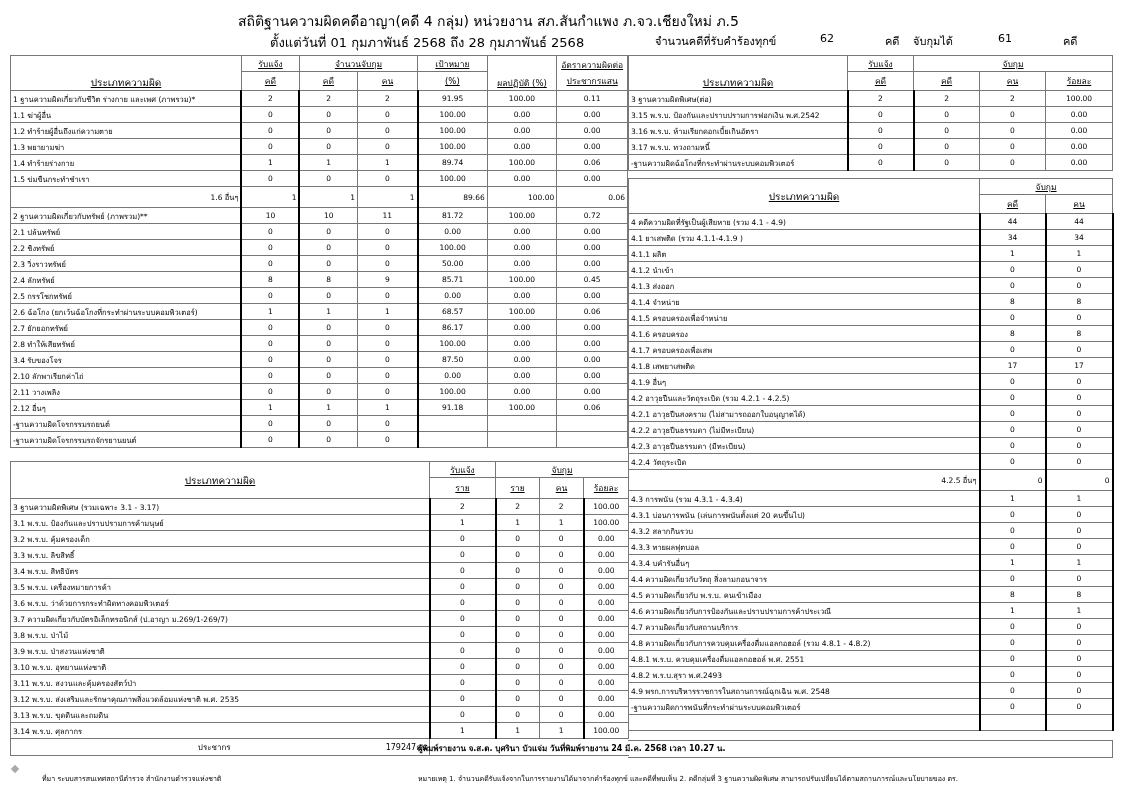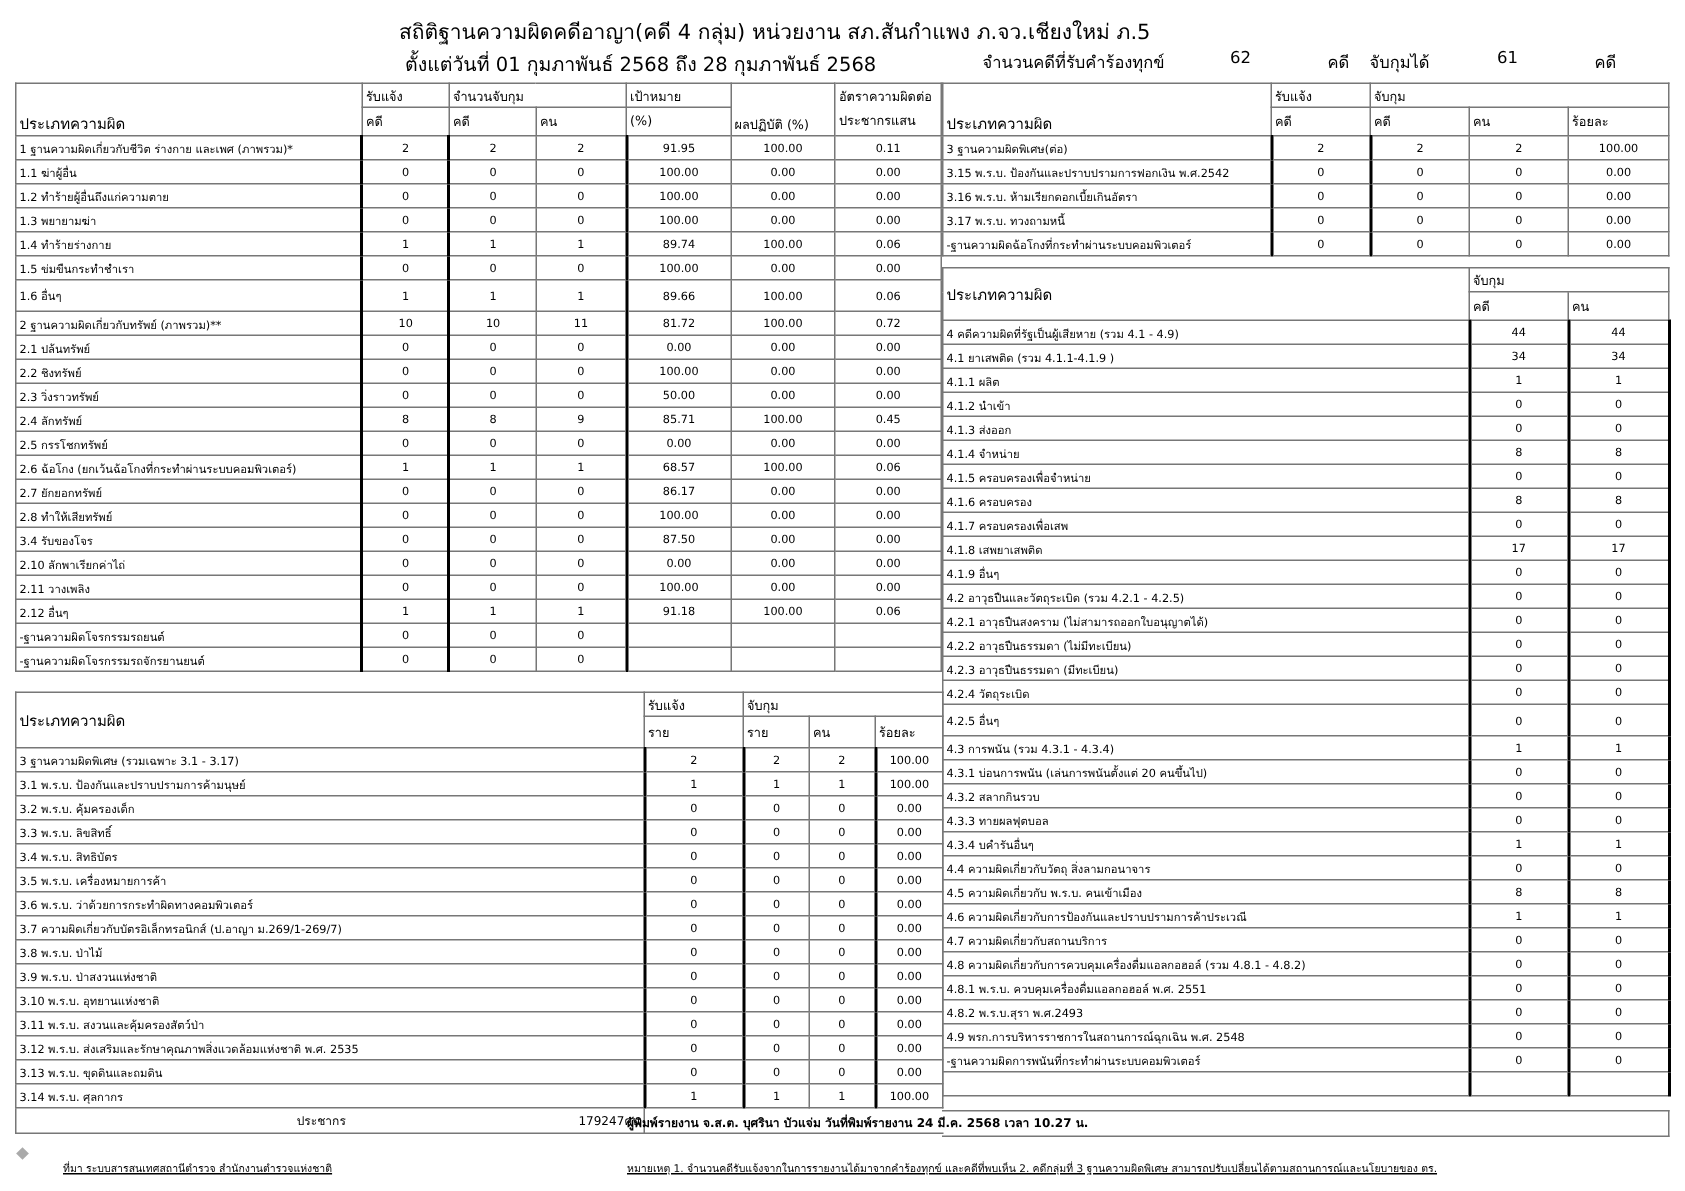--- a/index.html
+++ b/index.html
@@ -1,32 +1,32 @@
 <!DOCTYPE html>
 <html><head>
 <meta charset="utf-8">
 <style>
   html, body { margin:0; padding:0; background:#fff; }
   body { width:1123px; height:794px; position:relative; overflow:hidden;
          font-family:"DejaVu Sans", sans-serif; color:#000; }
-  .title { position:absolute; left:238px; top:10px; font-size:14px; white-space:nowrap;margin-left:28px; }
+  .title { position:absolute; left:238px; top:10px; font-size:14px; white-space:nowrap; }
   .subtitle { position:absolute; left:270px; top:32px; font-size:13px; white-space:nowrap;text-align:center; }
   .summary { position:absolute; left:655px; top:32px; font-size:11px; white-space:nowrap; display:flex; }
   .summary span { display:inline-block; }
   table { border-collapse:collapse; position:absolute; font-size:7.5px; table-layout:fixed; }
   td, th { border:1px solid #777; padding:0 2px; height:15px; white-space:nowrap; overflow:hidden; font-weight:normal; }
-  th { font-size:8.5px; text-align:left; }
+  th { font-size:8.5px; text-align:center;text-decoration:underline; }
   td.n { text-align:center; }
   td.l { text-align:left; }
   .bl { border-left:2px solid #000; }
   .br { border-right:2px solid #000; }
-  .tall td { height:20px; }
+  .tall td { height:20px;text-align:right; }
   .hdr-big { font-size:10px; }
   .footer-row td { height:16px; font-size:8px; }
-  .note { position:absolute; top:773px; font-size:7px; white-space:nowrap;text-decoration:underline; }
+  .note { position:absolute; top:773px; font-size:7px; white-space:nowrap; }
   .pin { position:absolute; left:12px; top:766px; width:6px; height:6px; background:#aaa; transform:rotate(45deg); }
 </style>
 </head>
 <body>
 
 <div class="title">สถิติฐานความผิดคดีอาญา(คดี 4 กลุ่ม) หน่วยงาน สภ.สันกำแพง ภ.จว.เชียงใหม่ ภ.5</div>
 <div class="subtitle">ตั้งแต่วันที่ 01 กุมภาพันธ์ 2568 ถึง 28 กุมภาพันธ์ 2568</div>
 <div class="summary">
   <span style="width:165px">จำนวนคดีที่รับคำร้องทุกข์</span>
   <span style="width:65px">62</span>

